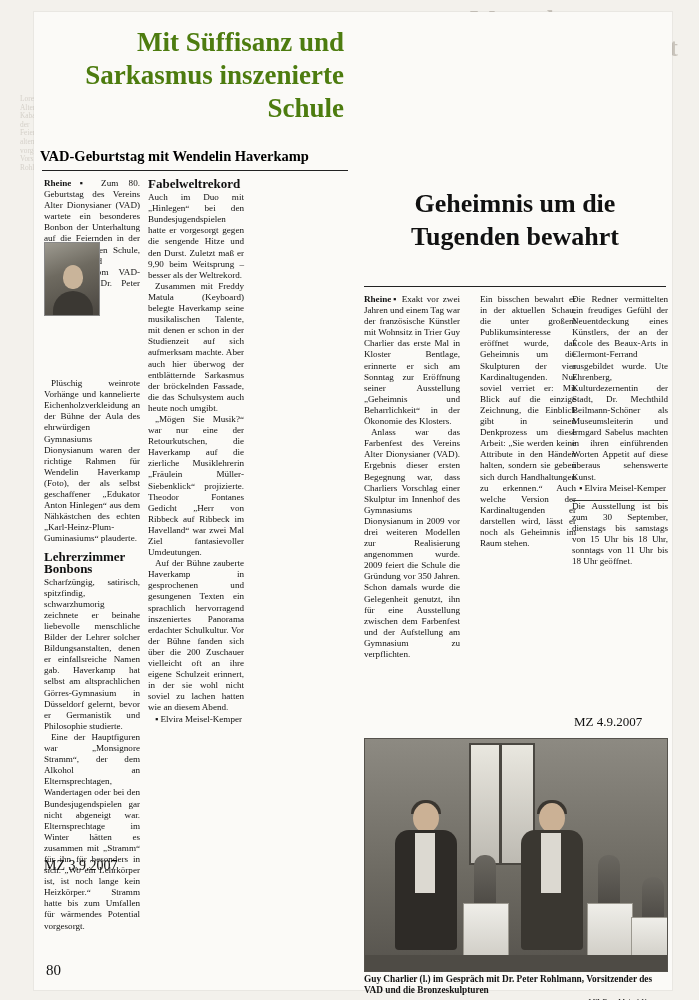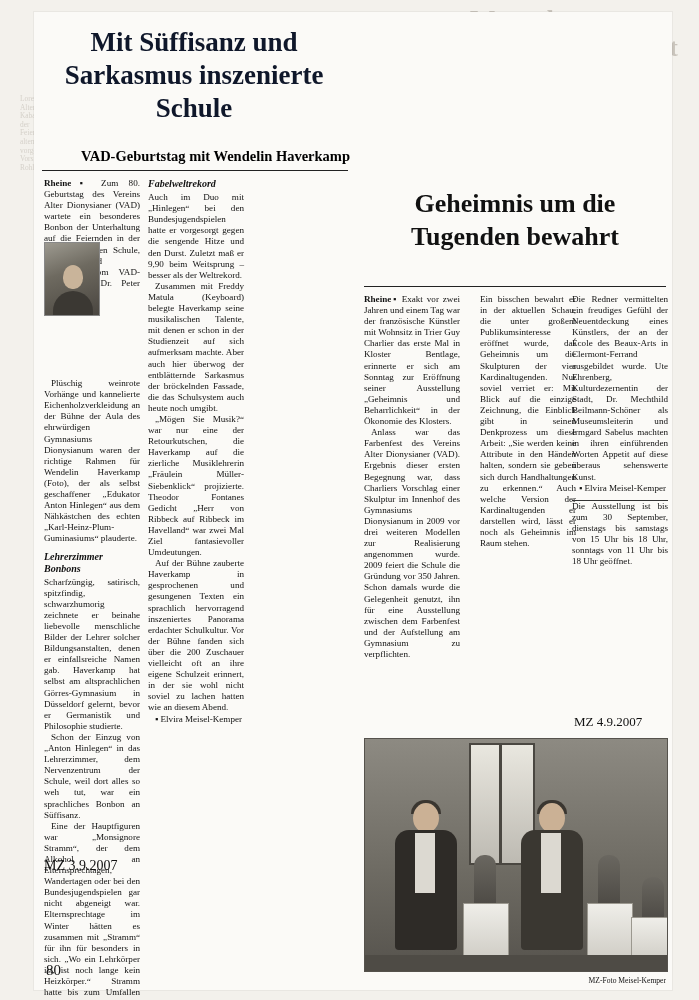--- a/index.html
+++ b/index.html
@@ -74,32 +74,32 @@
     width: 638px;
     height: 978px;
   }
 
   
   .headline-left {
     position: absolute;
     left: 10px;
     top: 14px;
     width: 300px;
-    text-align: center;
+    text-align: right;
     font-size: 27px;
     line-height: 33px;
     font-weight: bold;
-    color: #0f172a;
+    color: #4d7c0f;
   }
   .subhead-left {
     position: absolute;
     left: 6px;
     top: 136px;
     width: 310px;
-    text-align: right;
+    text-align: left;
     font-size: 14.5px;
     font-weight: bold;
     color: #000;
   }
   .rule-left {
     position: absolute;
     left: 8px;
     top: 158px;
     width: 306px;
     border-top: 1px solid #222;
@@ -139,26 +139,25 @@
     line-height: 11.1px;
     text-align: justify;
     color: #111;
   }
   .col p {
     margin: 0;
     text-indent: 7px;
   }
   .col p.first { text-indent: 0; }
   .col h3 {
-    font-size: 10px;
+    font-size: 13px;
     margin: 7px 0 3px 0;
     font-weight: bold;
     text-indent: 0;
     text-align: left;
-    font-style: italic;
   }
   .lead { font-weight: bold; }
   .bullet { font-weight: bold; }
 
   .c1 { left: 10px;  top: 166px; width: 96px; }
   .c2 { left: 114px; top: 166px; width: 96px; }
   .c4 { left: 330px; top: 282px; width: 96px; }
   .c5 { left: 434px; top: 282px; width: 96px; margin-left: 12px; }
   .c6 { left: 538px; top: 282px; width: 96px; }
 
@@ -350,21 +349,20 @@
       <div class="col c1">
         <p class="first"><span class="lead">Rheine</span><span class="bullet">▪</span> <span>Zum 80. Geburtstag des Vereins Alter Dionysianer (VAD) wartete ein besonderes Bonbon der Unterhaltung auf die Feiernden in der Aula ihrer alten Schule, appetitanregend vorgestellt vom VAD-Vorsitzenden Dr. Peter Rohlmann.</span></p>
         <div class="photo-portrait" style="float:none;position:absolute;left:0;top:64px;">
           <div class="pp-face"></div>
           <div class="pp-body"></div>
         </div>
         <div style="height:78px;"></div>
         <p>Plüschig weinrote Vorhänge und kannelierte Eichenholzverkleidung an der Bühne der Aula des ehrwürdigen Gymnasiums Dionysianum waren der richtige Rahmen für Wendelin Haverkamp (Foto), der als selbst geschaffener „Edukator Anton Hinlegen“ aus dem Nähkästchen des echten „Karl-Heinz-Plum-Guminasiums“ plauderte.</p>
         <h3>Lehrerzimmer Bonbons</h3>
         <p class="first">Scharfzüngig, satirisch, spitzfindig, schwarzhumorig zeichnete er beinahe liebevolle menschliche Bilder der Lehrer solcher Bildungsanstalten, denen er einfallsreiche Namen gab. Haverkamp hat selbst am altsprachlichen Görres-Gymnasium in Düsseldorf gelernt, bevor er Germanistik und Philosophie studierte.</p>
-        <p>Schon der Einzug von „Anton Hinlegen“ in das Lehrerzimmer, dem Nervenzentrum der Schule, weil dort alles so weh tut, war ein sprachliches Bonbon an Süffisanz.</p>
         <p>Eine der Hauptfiguren war „Monsignore Stramm“, der dem Alkohol an Elternsprechtagen, Wandertagen oder bei den Bundesjugendspielen gar nicht abgeneigt war. Elternsprechtage im Winter hätten es zusammen mit „Stramm“ für ihn für besonders in sich. „Wo ein Lehrkörper ist, ist noch lange kein Heizkörper.“ Stramm hatte bis zum Umfallen für wärmendes Potential vorgesorgt.</p>
       </div>
 
       <div class="col c2">
         <h3 style="margin-top:0;">Fabelweltrekord</h3>
         <p class="first">Auch im Duo mit „Hinlegen“ bei den Bundesjugendspielen hatte er vorgesorgt gegen die sengende Hitze und den Durst. Zuletzt maß er 9,90 beim Weitsprung – besser als der Weltrekord.</p>
         <p>Zusammen mit Freddy Matula (Keyboard) belegte Haverkamp seine musikalischen Talente, mit denen er schon in der Studienzeit auf sich aufmerksam machte. Aber auch hier überwog der entblätternde Sarkasmus der bröckelnden Fassade, die das Schulsystem auch heute noch umgibt.</p>
         <p>„Mögen Sie Musik?“ war nur eine der Retourkutschen, die Haverkamp auf die zierliche Musiklehrerin „Fräulein Müller-Siebenklick“ projizierte. Theodor Fontanes Gedicht „Herr von Ribbeck auf Ribbeck im Havelland“ war zwei Mal Ziel fantasievoller Umdeutungen.</p>
         <p>Auf der Bühne zauberte Haverkamp in gesprochenen und gesungenen Texten ein sprachlich hervorragend inszeniertes Panorama erdachter Schulkultur. Vor der Bühne fanden sich über die 200 Zuschauer vielleicht oft an ihre eigene Schulzeit erinnert, in der sie wohl nicht soviel zu lachen hatten wie an diesem Abend.</p>
         <p class="credit">▪ Elvira Meisel-Kemper</p>
@@ -410,20 +408,21 @@
         <div class="pm-stat pm-s1"></div>
         <div class="pm-plinth pm-p1"></div>
         <div class="pm-stat pm-s2"></div>
         <div class="pm-plinth pm-p2"></div>
         <div class="pm-stat pm-s3"></div>
         <div class="pm-plinth pm-p3"></div>
         <div class="pm-table"></div>
       </div>
 
       <div class="caption">
+        <span>Guy Charlier (l.) im Gespräch mit Dr. Peter Rohlmann, Vorsitzender des VAD und die Bronzeskulpturen</span>
         <span class="photo-credit">MZ-Foto Meisel-Kemper</span>
       </div>
 
     </div>
   </div>
 
   <div class="folio">80</div>
 </div>
 
 </body></html>

